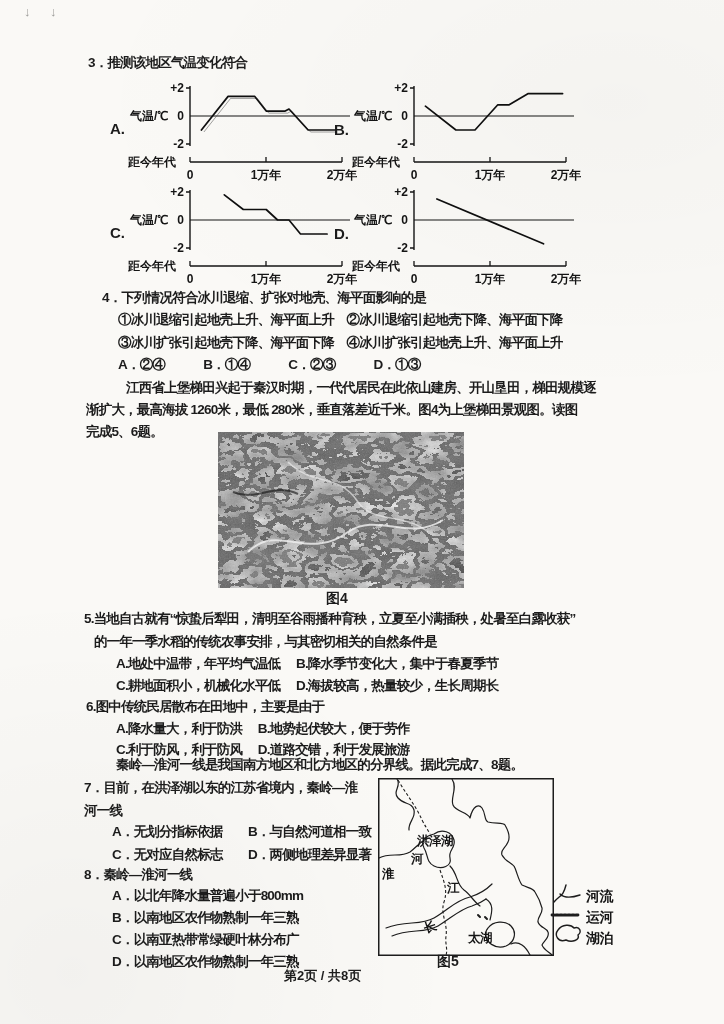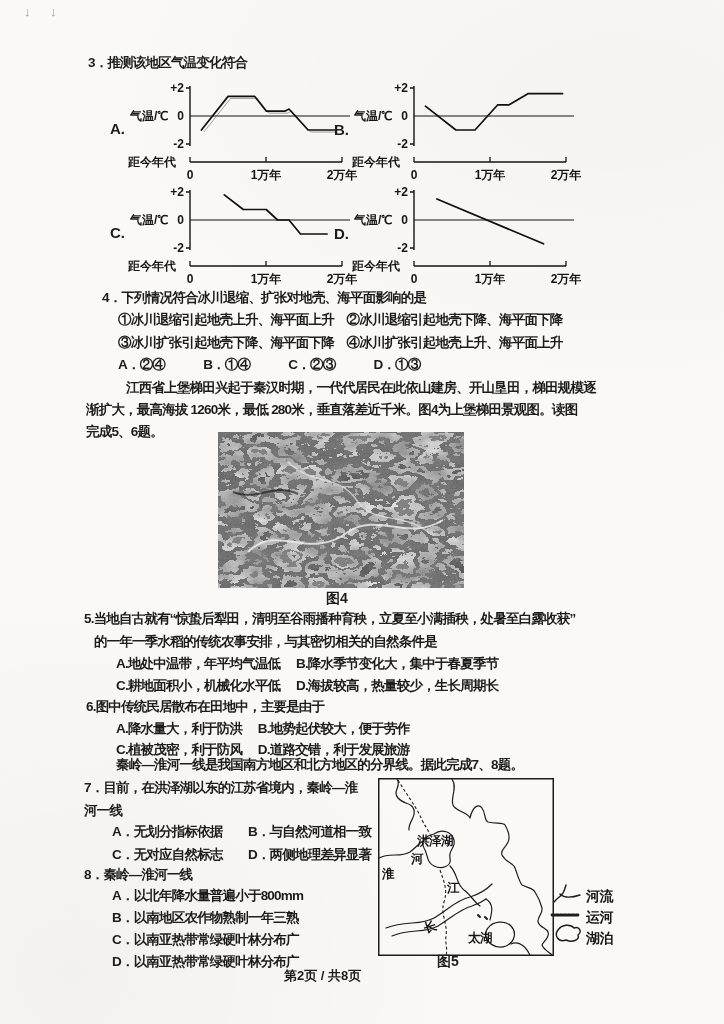--- a/index.html
+++ b/index.html
@@ -142,34 +142,34 @@
   </div>
   <div class="t cap" style="left:326px;top:590px;">图4</div>
 
   <div class="t" style="left:84px;top:611px;">5.当地自古就有“惊蛰后犁田，清明至谷雨播种育秧，立夏至小满插秧，处暑至白露收获”</div>
   <div class="t" style="left:94px;top:634px;">的一年一季水稻的传统农事安排，与其密切相关的自然条件是</div>
   <div class="t" style="left:116px;top:656px;">A.地处中温带，年平均气温低　 B.降水季节变化大，集中于春夏季节</div>
   <div class="t" style="left:116px;top:678px;">C.耕地面积小，机械化水平低　 D.海拔较高，热量较少，生长周期长</div>
 
   <div class="t" style="left:86px;top:699px;">6.图中传统民居散布在田地中，主要是由于</div>
   <div class="t" style="left:116px;top:721px;">A.降水量大，利于防洪 　B.地势起伏较大，便于劳作</div>
-  <div class="t" style="left:116px;top:742px;">C.植被茂密，利于防风 　D.道路交错，利于发展旅游</div>
+  <div class="t" style="left:116px;top:742px;">C.利于防风，利于防风 　D.道路交错，利于发展旅游</div>
 
   <div class="t b" style="left:116px;top:757px;">秦岭—淮河一线是我国南方地区和北方地区的分界线。据此完成7、8题。</div>
 
   <div class="t" style="left:84px;top:780px;">7．目前，在洪泽湖以东的江苏省境内，秦岭—淮</div>
   <div class="t" style="left:84px;top:803px;">河一线</div>
   <div class="t" style="left:112px;top:824px;">A．无划分指标依据　　B．与自然河道相一致</div>
   <div class="t" style="left:112px;top:847px;">C．无对应自然标志　　D．两侧地理差异显著</div>
 
   <div class="t" style="left:84px;top:867px;">8．秦岭—淮河一线</div>
   <div class="t" style="left:112px;top:888px;">A．以北年降水量普遍小于800mm</div>
   <div class="t" style="left:112px;top:910px;">B．以南地区农作物熟制一年三熟</div>
   <div class="t" style="left:112px;top:932px;">C．以南亚热带常绿硬叶林分布广</div>
-  <div class="t" style="left:112px;top:954px;">D．以南亚热带常绿硬叶林分布广</div>
+  <div class="t" style="left:112px;top:954px;">D．以南地区农作物熟制一年三熟</div>
 
   <div style="position:absolute;left:378px;top:778px;width:176px;height:178px;">
     <svg width="176" height="178" viewBox="0 0 176 178">
       <rect x="0.75" y="0.75" width="174.5" height="176.5" fill="none" stroke="#1d1d1d" stroke-width="1.5"></rect>
       <g fill="none" stroke="#1d1d1d" stroke-width="1.2" stroke-linecap="round" stroke-linejoin="round">
 
         <path d="M74,1 C80,10 72,20 75,27 C78,34 90,34 92,40 C95,27 101,26 104,30 C108,36 106,42 110,44 C118,46 125,44 127,47 C131,54 132,60 130,64 C127,71 122,72 124,77 C128,85 135,84 137,90 C140,98 141,103 144,107 C150,110 155,110 157,114 C162,122 163,126 164,130 C165,136 159,139 160,144 C162,150 169,150 170,154 C172,159 166,163 164,167 C166,172 171,174 174,177"></path>
 
         <path d="M19,1 C24,8 14,13 20,20 C26,27 34,24 36,32 C38,40 30,44 31,52"></path>
 

